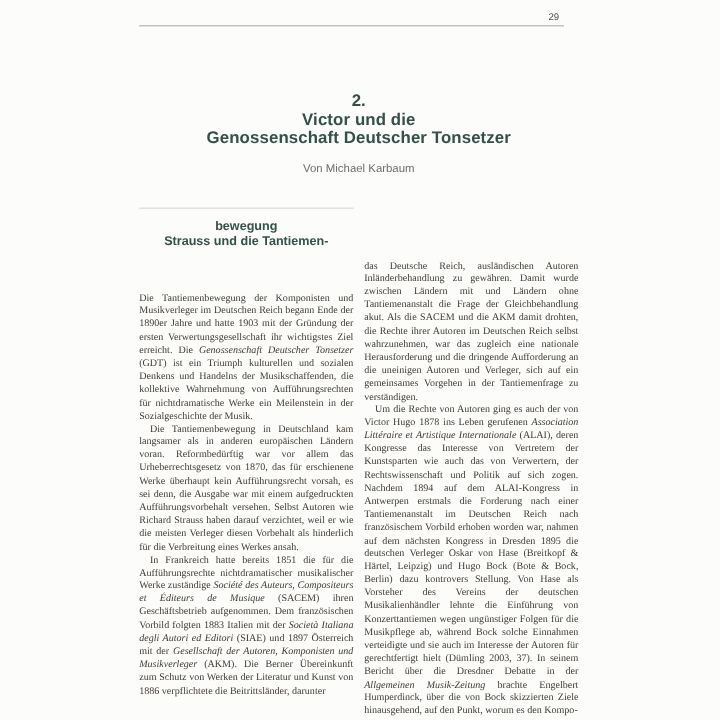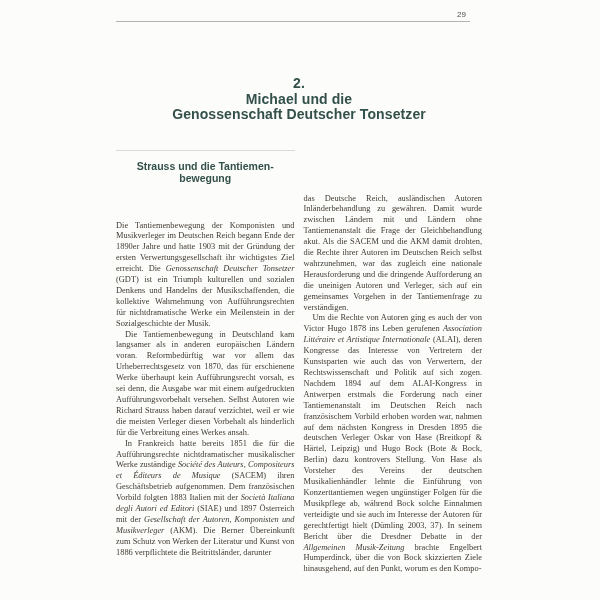--- a/index.html
+++ b/index.html
@@ -36,30 +36,31 @@
 <body>
 
 <div class="sheet">
   <div class="content">
 
     <div class="pageno">29</div>
     <div class="toprule"></div>
 
     <div class="titleblock">
       <div>2.</div>
-      <div>Michael und die</div>
+      <div>Victor und die</div>
       <div>Genossenschaft Deutscher Tonsetzer</div>
     </div>
+    <div class="byline">Von Michael Karbaum</div>
 
     <div class="cols">
       <section class="col col-left">
         <div class="sec-rule"></div>
         <h2 class="sec-heading">
+          <span>bewegung</span>
           <span>Strauss und die Tantiemen-</span>
-          <span>bewegung</span>
         </h2>
         <div class="bodytext">
             <p><span>Die Tantiemenbewegung der Komponisten und Musikverleger im Deutschen Reich begann Ende der 1890er Jahre und hatte 1903 mit der Gründung der ersten Verwertungsgesellschaft ihr wichtigstes Ziel erreicht. Die </span><span class="it">Genossenschaft Deutscher Tonsetzer</span><span> (GDT) ist ein Triumph kulturellen und sozialen Denkens und Handelns der Musikschaffenden, die kollektive Wahrnehmung von Aufführungsrechten für nichtdramatische Werke ein Meilenstein in der Sozialgeschichte der Musik.</span></p>
             <p class="indent"><span>Die Tantiemenbewegung in Deutschland kam langsamer als in anderen europäischen Ländern voran. Reformbedürftig war vor allem das Urheberrechtsgesetz von 1870, das für erschienene Werke überhaupt kein Aufführungsrecht vorsah, es sei denn, die Ausgabe war mit einem aufgedruckten Aufführungsvorbehalt versehen. Selbst Autoren wie Richard Strauss haben darauf verzichtet, weil er wie die meisten Verleger diesen Vorbehalt als hinderlich für die Verbreitung eines Werkes ansah.</span></p>
             <p class="indent"><span>In Frankreich hatte bereits 1851 die für die Aufführungsrechte nichtdramatischer musikalischer Werke zuständige </span><span class="it">Société des Auteurs, Compositeurs et Éditeurs de Musique</span><span> (SACEM) ihren Geschäftsbetrieb aufgenommen. Dem französischen Vorbild folgten 1883 Italien mit der </span><span class="it">Società Italiana degli Autori ed Editori</span><span> (SIAE) und 1897 Österreich mit der </span><span class="it">Gesellschaft der Autoren, Komponisten und Musikverleger</span><span> (AKM). Die Berner Übereinkunft zum Schutz von Werken der Literatur und Kunst von 1886 verpflichtete die Beitrittsländer, darunter</span></p>
           </div>
       </section>
 
       <section class="col col-right">
         <div class="bodytext">

